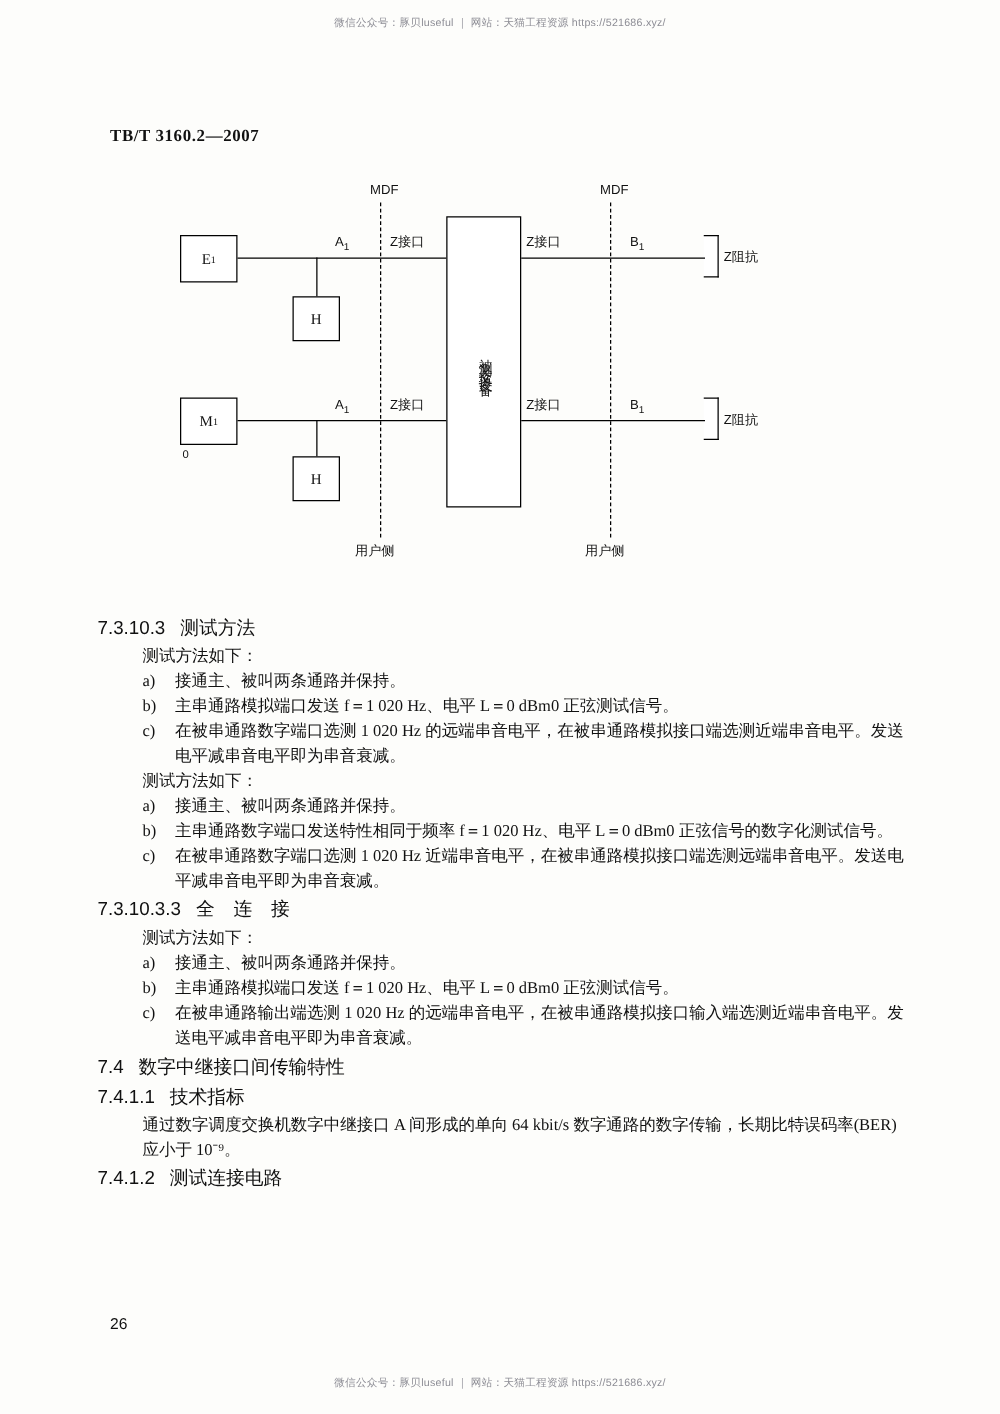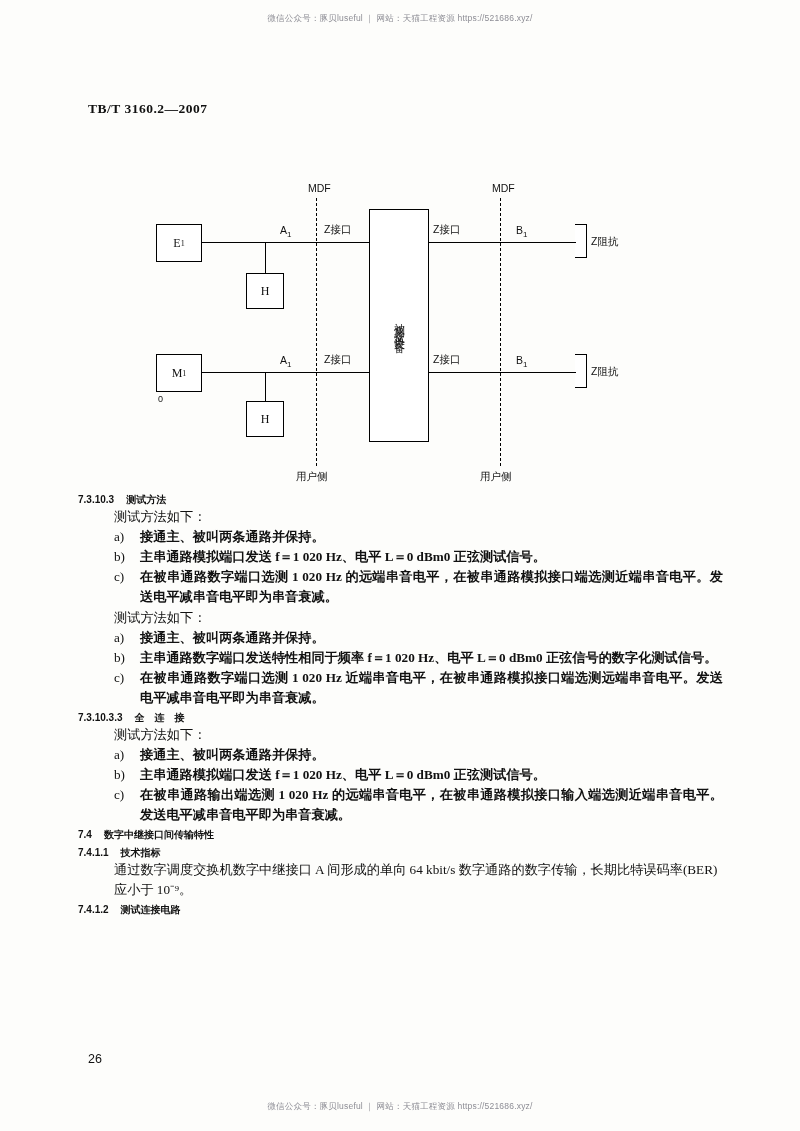--- a/index.html
+++ b/index.html
@@ -42,25 +42,24 @@
     top: 101px;
     font-size: 13.5px;
     font-weight: bold;
     letter-spacing: 0.5px;
     font-family: Liberation Serif, serif;
   }
 
   
   .figure {
     position: absolute;
-    left: 88px;
+    left: 76px;
     top: 140px;
     width: 624px;
     height: 310px;
-    margin-top: 36px;
   }
   .fig-box {
     position: absolute;
     border: 1.4px solid #000;
     background: #fff;
     box-sizing: border-box;
   }
   .fig-lbl {
     position: absolute;
     font-size: 10.5px;
@@ -107,43 +106,42 @@
   
   .content {
     position: absolute;
     left: 78px;
     top: 490px;
     width: 645px;
     font-size: 13.2px;
     line-height: 1.52;
   }
   .h-num {
-    font-weight: bold;
-    font-family: "Liberation Sans", sans-serif;
-    font-size: 10px;
+    font-weight: normal;
+    font-family: "Liberation Sans", sans-serif;
+    font-size: 15px;
     margin-top: 2px;
     white-space: nowrap;
   }
   .h-num .gap { display: inline-block; width: 12px; }
   .para {
     margin-left: 36px;
   }
   .list-item {
     display: flex;
     margin-left: 36px;
   }
   .list-item .mk {
     width: 26px;
     flex: 0 0 26px;
     font-family: "Liberation Serif", serif;
   }
   .list-item .tx {
     flex: 1;
     text-align: justify;
-    font-weight: bold;
   }
 
   .pageno {
     position: absolute;
     left: 88px;
     top: 1052px;
     font-size: 12.5px;
     font-family: "Liberation Sans", sans-serif;
   }
 </style>

